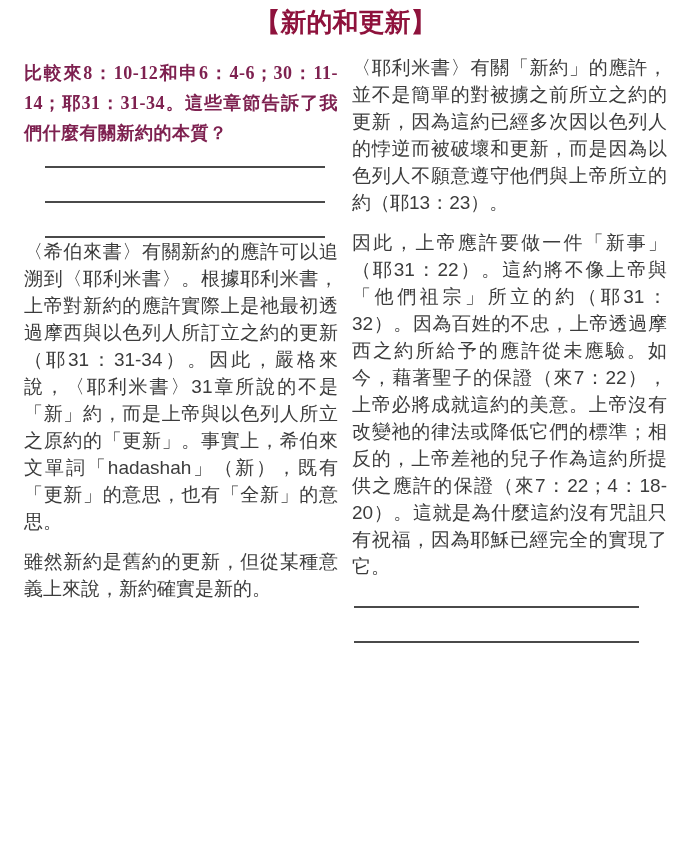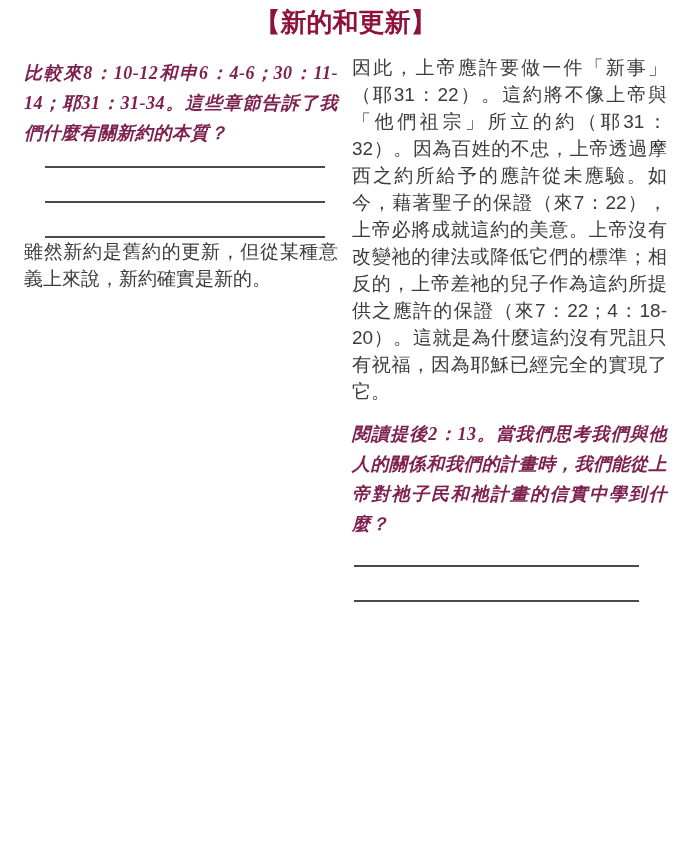--- a/index.html
+++ b/index.html
@@ -34,21 +34,20 @@
     margin-top: 14px;
   }
   .col {
     box-sizing: border-box;
   }
   .col-left  { width: 314px; }
   .col-right { width: 315px; }
   .question {
     margin: 4px 0 0 0;
     font-family: "Liberation Serif", serif;
-    font-style: italic;
     font-weight: bold;
     font-size: 18px;
     line-height: 30px;
     letter-spacing: 0.5px;
     color: var(--c-question, #7E2150);
     text-align: justify;
   }
   .body-para {
     margin: 0 0 13px 0;
     font-size: 19px;
@@ -89,30 +88,31 @@
 
     <div class="col col-left">
       <p class="question">比較來8：10-12和申6：4-6；30：11-14；耶31：31-34。這些章節告訴了我們什麼有關新約的本質？</p>
 
       <div class="answer-lines lines-left">
           <div class="answer-line"></div>
           <div class="answer-line"></div>
           <div class="answer-line"></div>
         </div>
 
+      <p class="body-para">〈希伯來書〉有關新約的應許可以追溯到〈耶利米書〉。根據耶利米書，上帝對新約的應許實際上是祂最初透過摩西與以色列人所訂立之約的更新（耶31：31-34）。因此，嚴格來說，〈耶利米書〉31章所說的不是「新」約，而是上帝與以色列人所立之原約的「更新」。事實上，希伯來文單詞「hadashah」（新），既有「更新」的意思，也有「全新」的意思。</p>
 
 
       <p class="body-para">雖然新約是舊約的更新，但從某種意義上來說，新約確實是新的。</p>
     </div>
 
     <div class="col col-right">
+      <p class="body-para">〈耶利米書〉有關「新約」的應許，並不是簡單的對被擄之前所立之約的更新，因為這約已經多次因以色列人的悖逆而被破壞和更新，而是因為以色列人不願意遵守他們與上帝所立的約（耶13：23）。</p>
 
       <p class="body-para">因此，上帝應許要做一件「新事」（耶31：22）。這約將不像上帝與「他們祖宗」所立的約（耶31：32）。因為百姓的不忠，上帝透過摩西之約所給予的應許從未應驗。如今，藉著聖子的保證（來7：22），上帝必將成就這約的美意。上帝沒有改變祂的律法或降低它們的標準；相反的，上帝差祂的兒子作為這約所提供之應許的保證（來7：22；4：18-20）。這就是為什麼這約沒有咒詛只有祝福，因為耶穌已經完全的實現了它。</p>
 
-      <p class="question">閱讀提後2：13。當我們思考我們與他人的關係和我們的計畫時，我們能從上帝對祂子民和祂計畫的信實中學到什麼？</p>
 
       <div class="answer-lines lines-right">
           <div class="answer-line"></div>
           <div class="answer-line"></div>
         </div>
     </div>
 
   </div>
 </div>
 

